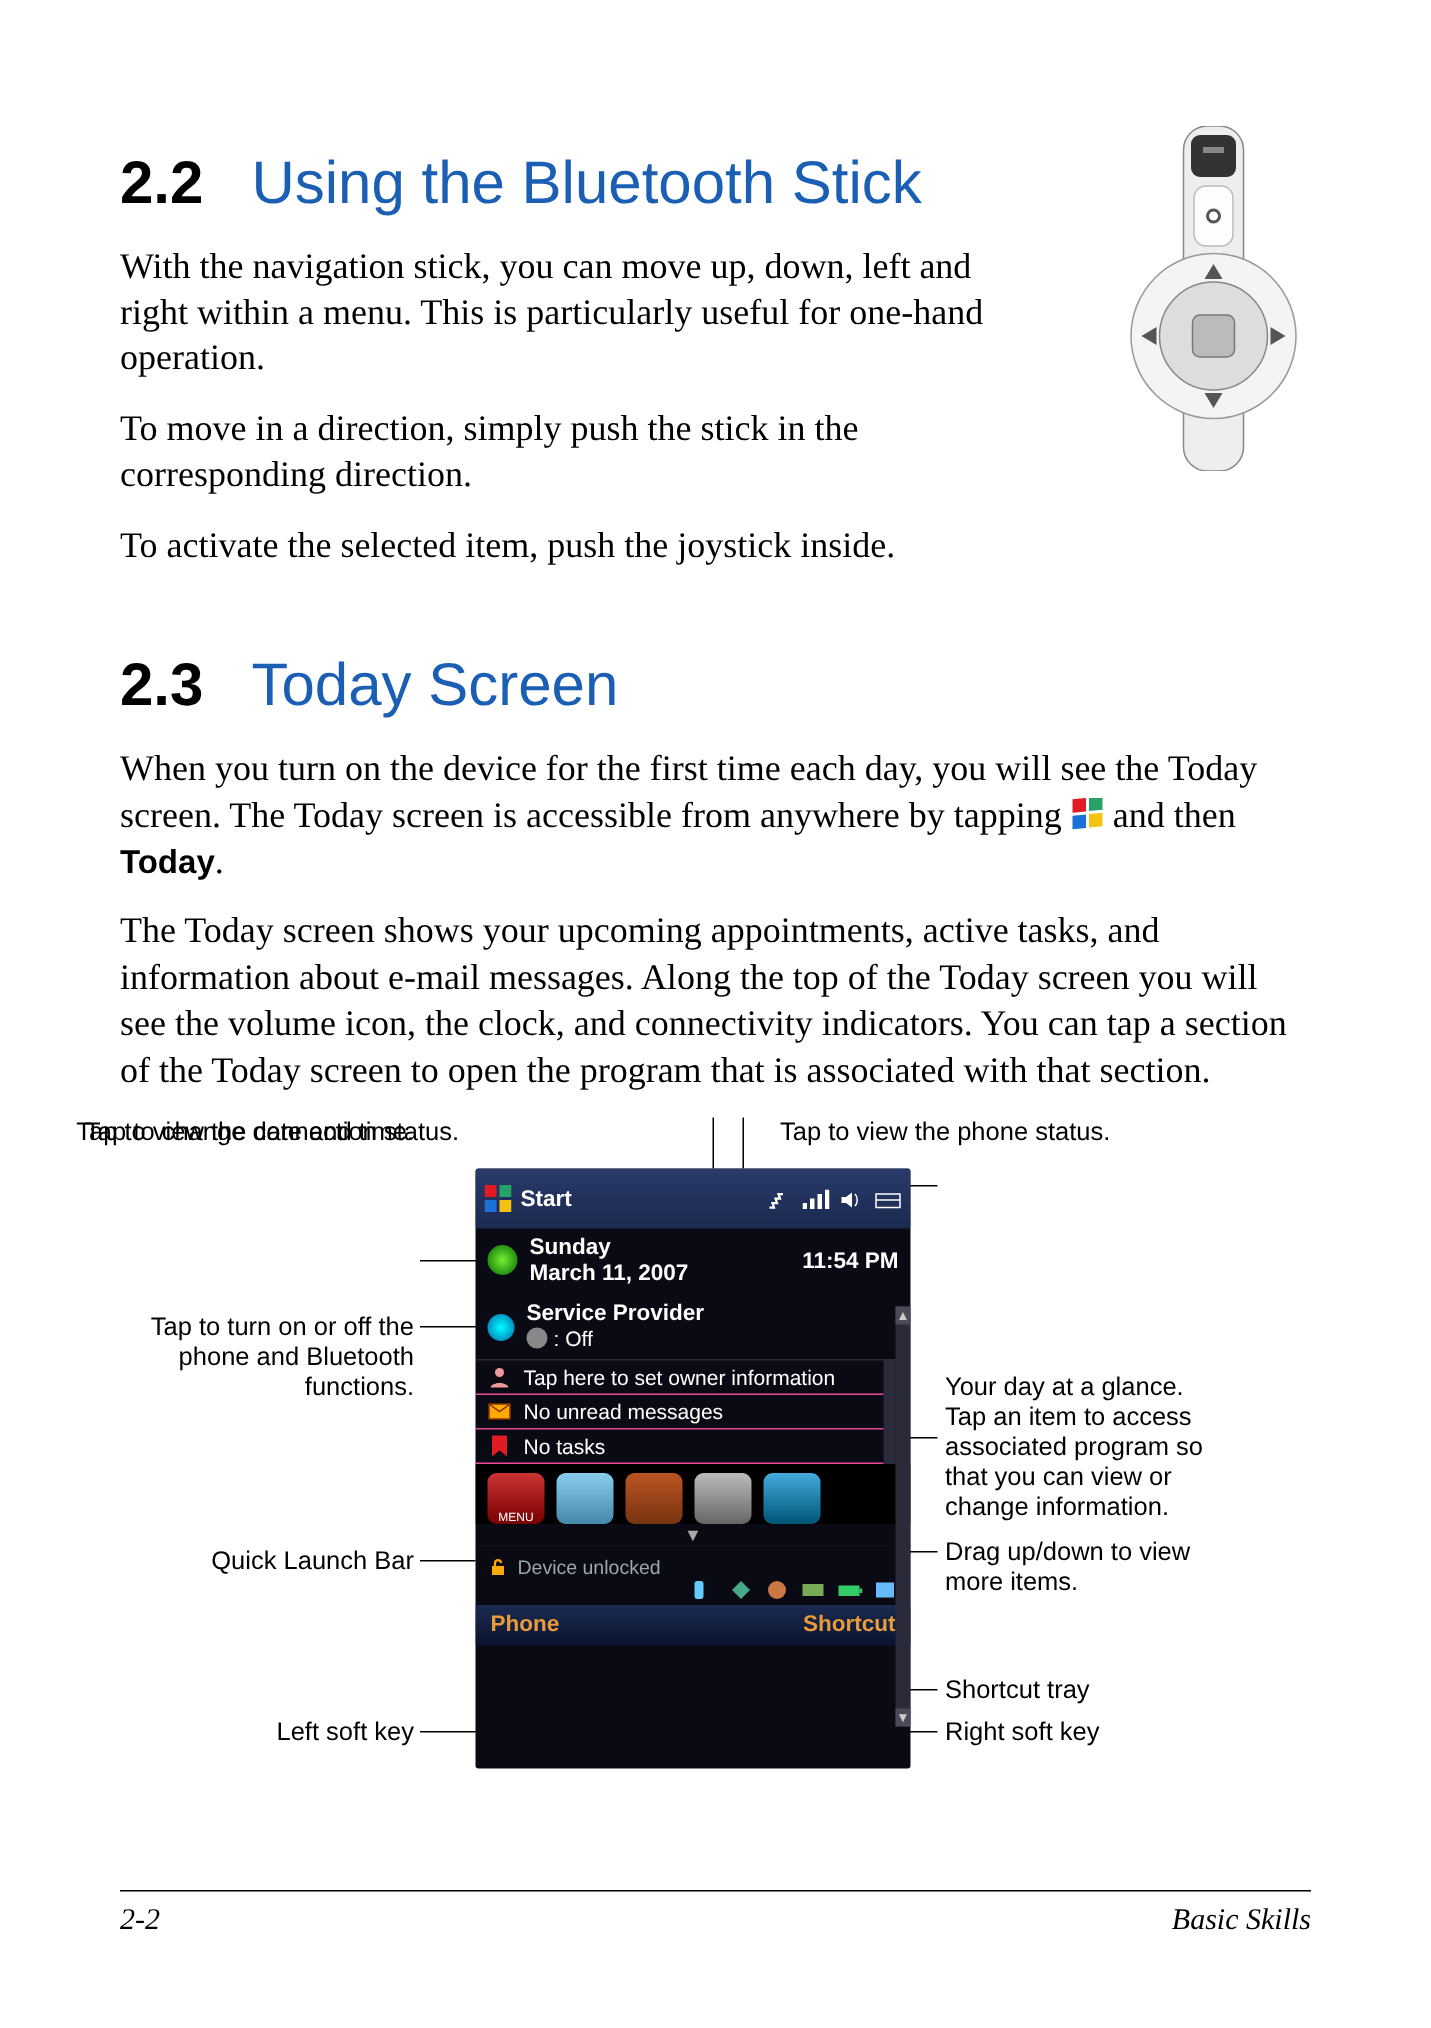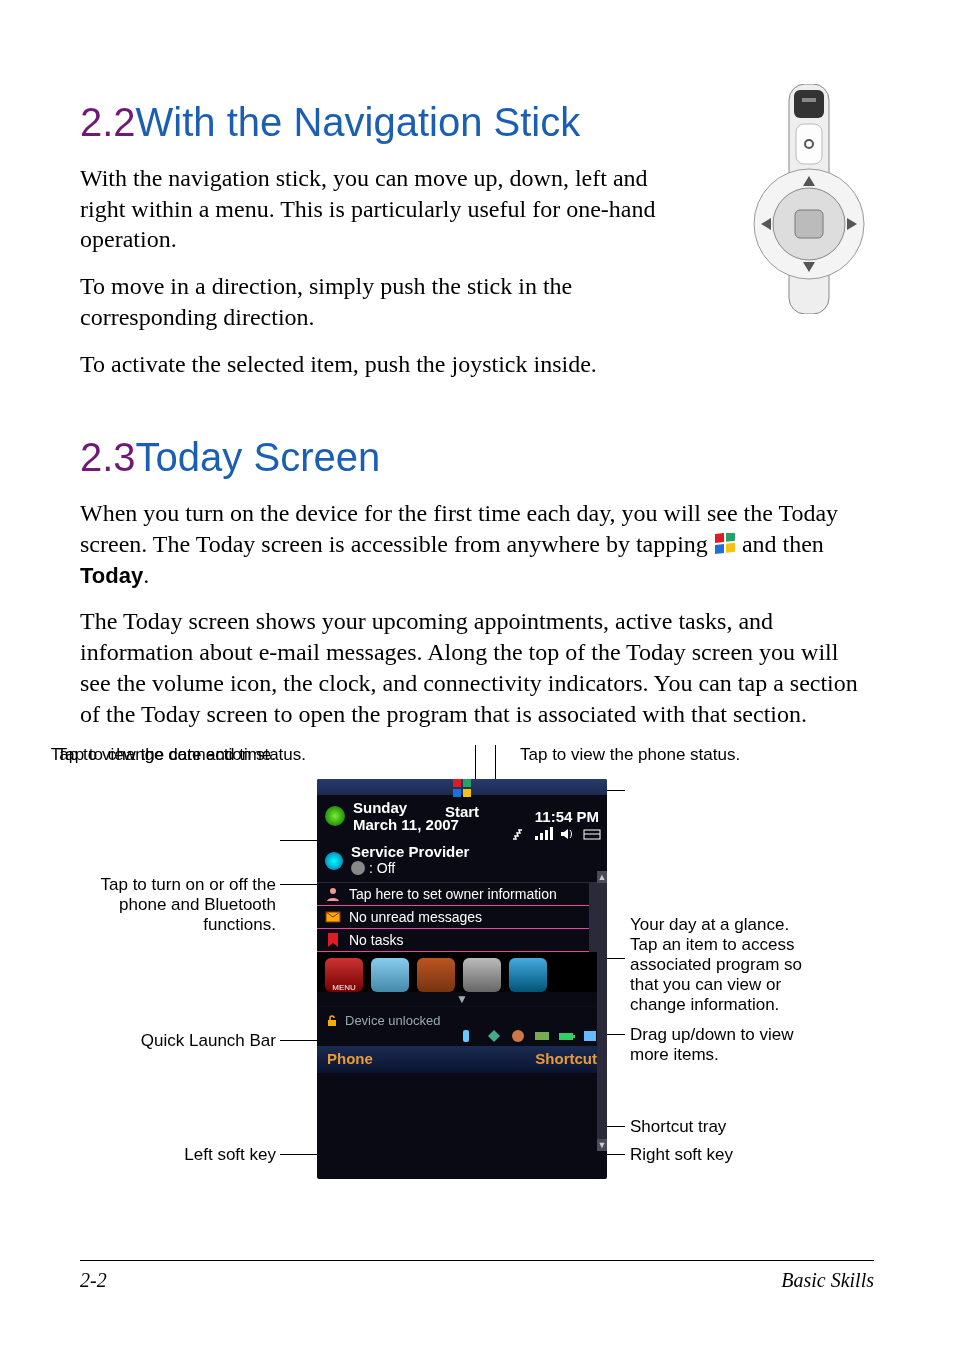--- a/index.html
+++ b/index.html
@@ -21,23 +21,23 @@
     box-sizing: border-box;
   }
   h2.section {
     font-family: Arial, Helvetica, sans-serif;
     font-weight: normal;
     font-size: 40px;
     margin: 20px 0 18px 0;
     color: #1a5fb4;
   }
   h2.section .num {
-    color: #701a75;
-    font-weight: normal;
-    margin-right: 0;
+    color: #000000;
+    font-weight: bold;
+    margin-right: 32px;
   }
   p.body {
     font-size: 24px;
     line-height: 1.28;
     margin: 0 0 16px 0;
   }
   p.body .bold { font-weight: bold; font-family: Arial, sans-serif; font-size: 22px; }
   .nav-wrap {
     overflow: hidden;
   }
@@ -93,25 +93,24 @@
     width: 290px;
     height: 400px;
     background: #0a0a15;
     border-radius: 2px;
     color: #fff;
     overflow: hidden;
   }
   .topbar {
     display: flex;
     align-items: center;
-    height: 16px;
+    height: 40px;
     background: linear-gradient(#2a3a6a, #1a2a50);
     padding: 0 6px;
     gap: 6px;
-    flex-direction: column;
   }
   .flag {
     width: 18px; height: 18px;
   }
   .start-txt {
     font-weight: bold;
     font-size: 15px;
   }
   .topicons {
     margin-left: auto;
@@ -221,21 +220,21 @@
           <rect x="-14" y="-14" width="28" height="28" rx="5" fill="#bbb" stroke="#777"></rect>
           <path d="M0,-48 L-6,-38 L6,-38 Z" fill="#555"></path>
           <path d="M0,48 L-6,38 L6,38 Z" fill="#555"></path>
           <path d="M-48,0 L-38,-6 L-38,6 Z" fill="#555"></path>
           <path d="M48,0 L38,-6 L38,6 Z" fill="#555"></path>
         </g>
       </svg>
     </div>
 
     <h2 class="section">
-      <span class="num">2.2</span><span>With the Navigation Stick</span>
+      <span class="num">2.2</span><span>Using the Bluetooth Stick</span>
     </h2>
 
     <div class="textcol">
       <p class="body">With the navigation stick, you can move up, down, left and right within a menu. This is particularly useful for one-hand operation.</p>
       <p class="body">To move in a direction, simply push the stick in the corresponding direction.</p>
     </div>
     <p class="body">To activate the selected item, push the joystick inside.</p>
   </div>
 
   <h2 class="section" style="margin-top:40px;">

